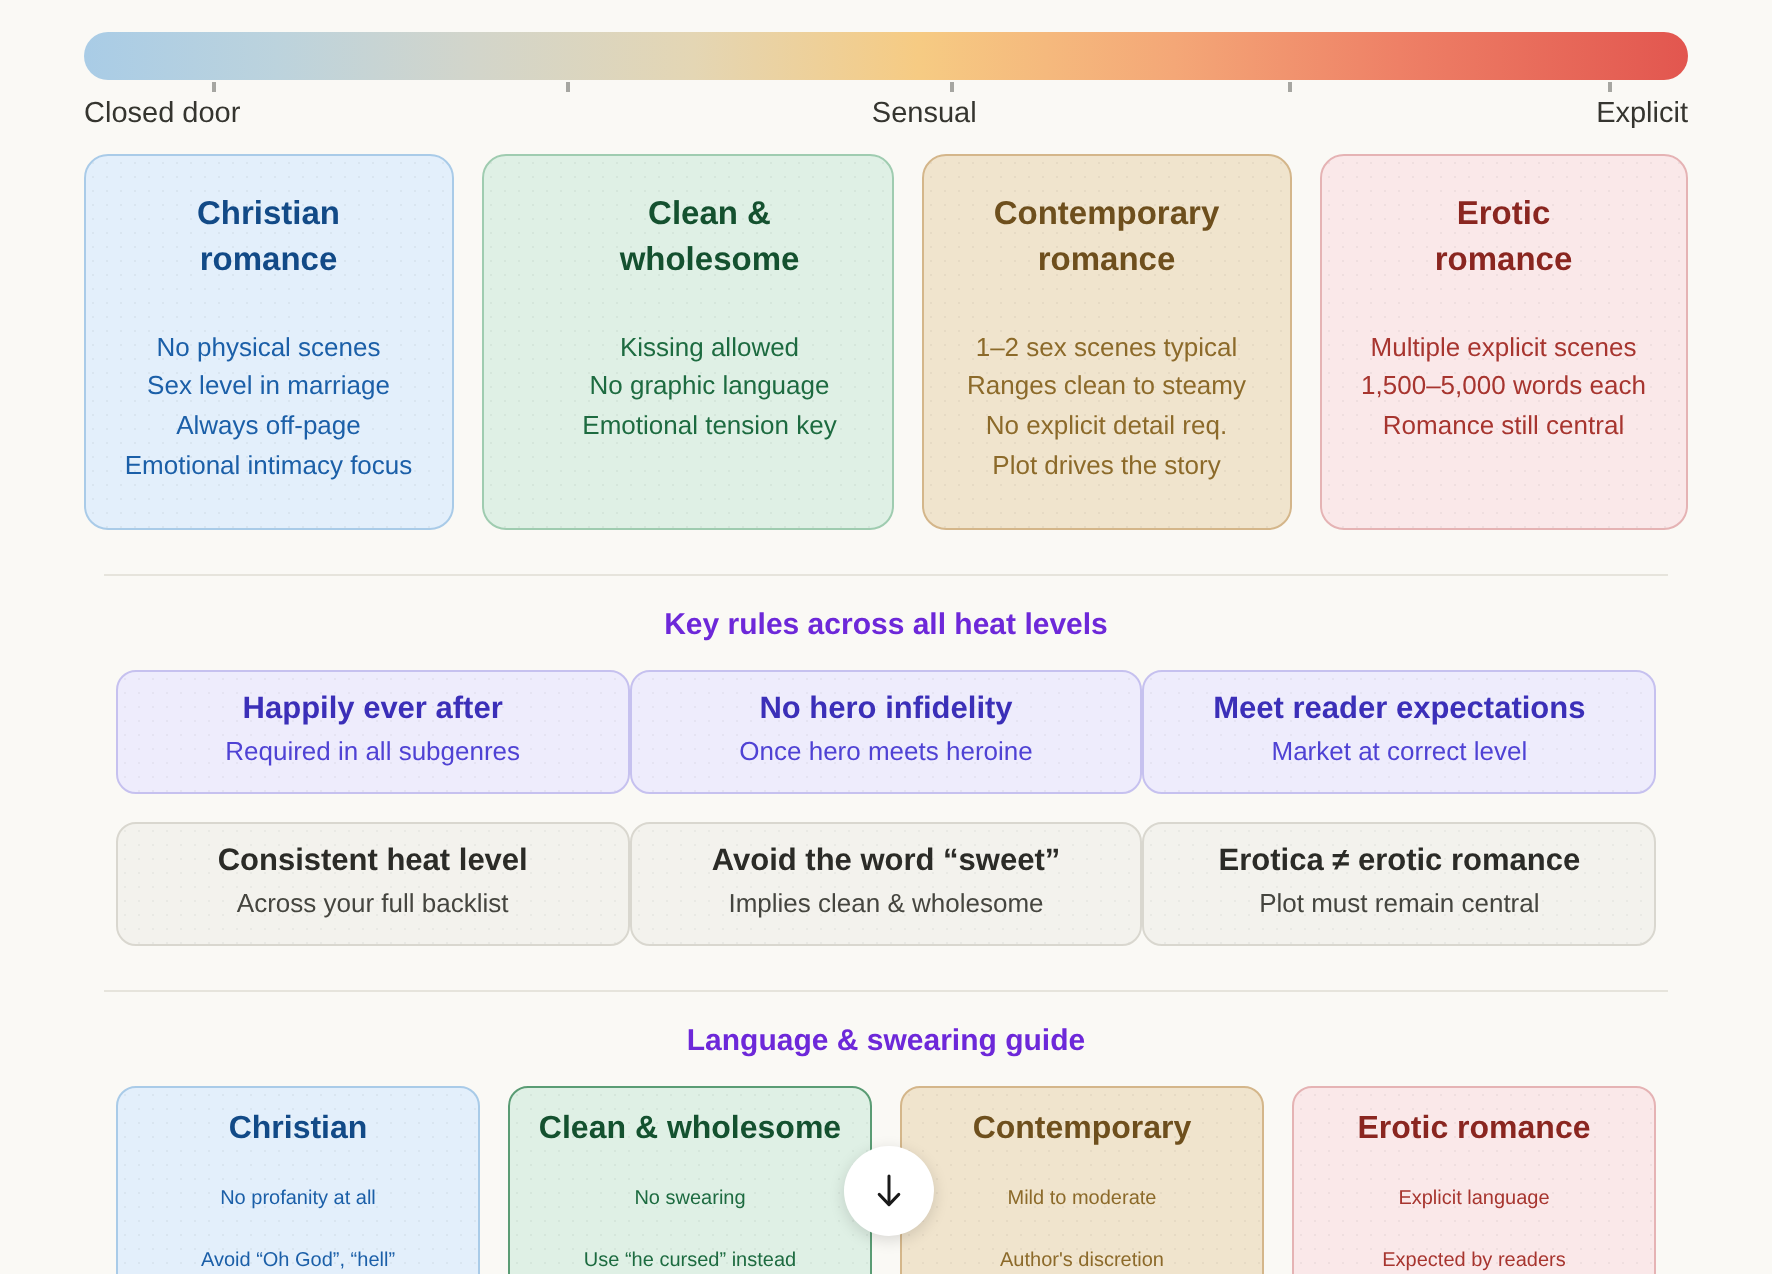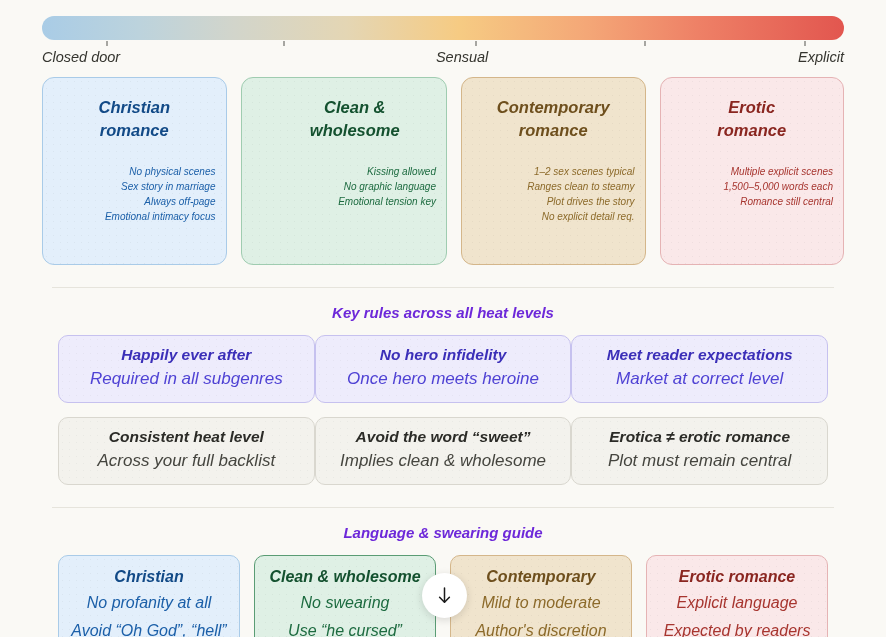--- a/index.html
+++ b/index.html
@@ -11,21 +11,20 @@
   body {
     background: #faf9f5;
     font-family: "Liberation Sans", sans-serif;
     position: relative;
   }
   .page {
     width: 886px;
     height: 456px;
     position: relative;
     padding: 0 42px;
-    font-style: italic;
   }
 
   
   .scale-wrap { padding-top: 16px; }
   .scale-bar {
     position: relative;
     height: 24px;
     border-radius: 14px;
     background: linear-gradient(to right,
        #a9cce6 0%,
@@ -74,23 +73,22 @@
     background-image: radial-gradient(rgba(0,0,0,.045) 0.6px, transparent 0.6px);
     background-size: 7px 7px;
   }
   .card .ttl {
     font-size: 16.5px;
     font-weight: bold;
     line-height: 1.38;
     margin-bottom: 22px;
   }
   .card .pt {
-    font-size: 10px;
+    font-size: 13px;
     line-height: 1.52;
-    text-align: right;
   }
   .card.blue   { background-color: #e3effb; border-color: #a9cbe8; }
   .card.blue .ttl, .card.blue .pt   { color: #1b5fa8; }
   .card.blue .ttl { color: #124a87; }
   .card.green  { background-color: #dff0e5; border-color: #9fccb0; padding-left: 32px; }
   .card.green .ttl, .card.green .pt { color: #1d6b40; }
   .card.green .ttl { color: #14512f; }
   .card.tan    { background-color: #f0e4cd; border-color: #d4b68a; }
   .card.tan .ttl, .card.tan .pt     { color: #8c6a2a; }
   .card.tan .ttl { color: #6e4f1d; }
@@ -121,21 +119,21 @@
   .pill {
     flex: 1 1 0;
     border-radius: 10px;
     border: 1px solid;
     text-align: center;
     padding: 9px 8px 10px;
     background-image: radial-gradient(rgba(0,0,0,.04) 0.6px, transparent 0.6px);
     background-size: 7px 7px;
   }
   .pill .p-ttl { font-size: 15.5px; font-weight: bold; line-height: 1.3; }
-  .pill .p-sub { font-size: 17px; line-height: 1.45; margin-top: 2px; }
+  .pill .p-sub { font-size: 13px; line-height: 1.45; margin-top: 2px; }
   .pill.purple { background-color: #eeecfc; border-color: #c6c1ef; }
   .pill.purple .p-ttl { color: #3b2fb8; }
   .pill.purple .p-sub { color: #4f42d4; }
   .pill.gray   { background-color: #f3f2ed; border-color: #d9d7cf; }
   .pill.gray .p-ttl { color: #2b2b27; }
   .pill.gray .p-sub { color: #45453f; }
 
   
   .lang-row {
     display: flex;
@@ -146,21 +144,21 @@
   .lang-card {
     flex: 1 1 0;
     border-radius: 10px;
     border: 1px solid;
     text-align: center;
     padding: 11px 6px 14px;
     background-image: radial-gradient(rgba(0,0,0,.045) 0.6px, transparent 0.6px);
     background-size: 7px 7px;
   }
   .lang-card .l-ttl { font-size: 16px; font-weight: bold; line-height: 1.3; }
-  .lang-card .l-pt  { font-size: 16px; line-height: 1.5; margin-top: 4px; }
+  .lang-card .l-pt  { font-size: 10px; line-height: 1.5; margin-top: 16px; }
   .lang-card.blue  { background-color: #e3effb; border-color: #a9cbe8; }
   .lang-card.blue .l-ttl { color: #124a87; }
   .lang-card.blue .l-pt  { color: #1b5fa8; }
   .lang-card.green { background-color: #dff0e5; border-color: #5a9c74; }
   .lang-card.green .l-ttl { color: #14512f; }
   .lang-card.green .l-pt  { color: #1d6b40; }
   .lang-card.tan   { background-color: #f0e4cd; border-color: #d4b68a; }
   .lang-card.tan .l-ttl { color: #6e4f1d; }
   .lang-card.tan .l-pt  { color: #8c6a2a; }
   .lang-card.pink  { background-color: #fae8e9; border-color: #e5b3b4; }
@@ -208,21 +206,21 @@
   </div>
 
   <div class="cards">
 
     <div class="card blue">
       <div class="ttl">
         <div>Christian</div>
         <div>romance</div>
       </div>
       <div class="pt">No physical scenes</div>
-      <div class="pt">Sex story in marriage</div>
+      <div class="pt">Sex level in marriage</div>
       <div class="pt">Always off-page</div>
       <div class="pt">Emotional intimacy focus</div>
     </div>
 
     <div class="card green">
       <div class="ttl">
         <div>Clean &amp;</div>
         <div>wholesome</div>
       </div>
       <div class="pt">Kissing allowed</div>
@@ -230,22 +228,22 @@
       <div class="pt">Emotional tension key</div>
     </div>
 
     <div class="card tan">
       <div class="ttl">
         <div>Contemporary</div>
         <div>romance</div>
       </div>
       <div class="pt">1–2 sex scenes typical</div>
       <div class="pt">Ranges clean to steamy</div>
+      <div class="pt">No explicit detail req.</div>
       <div class="pt">Plot drives the story</div>
-      <div class="pt">No explicit detail req.</div>
     </div>
 
     <div class="card pink">
       <div class="ttl">
         <div>Erotic</div>
         <div>romance</div>
       </div>
       <div class="pt">Multiple explicit scenes</div>
       <div class="pt">1,500–5,000 words each</div>
       <div class="pt">Romance still central</div>

